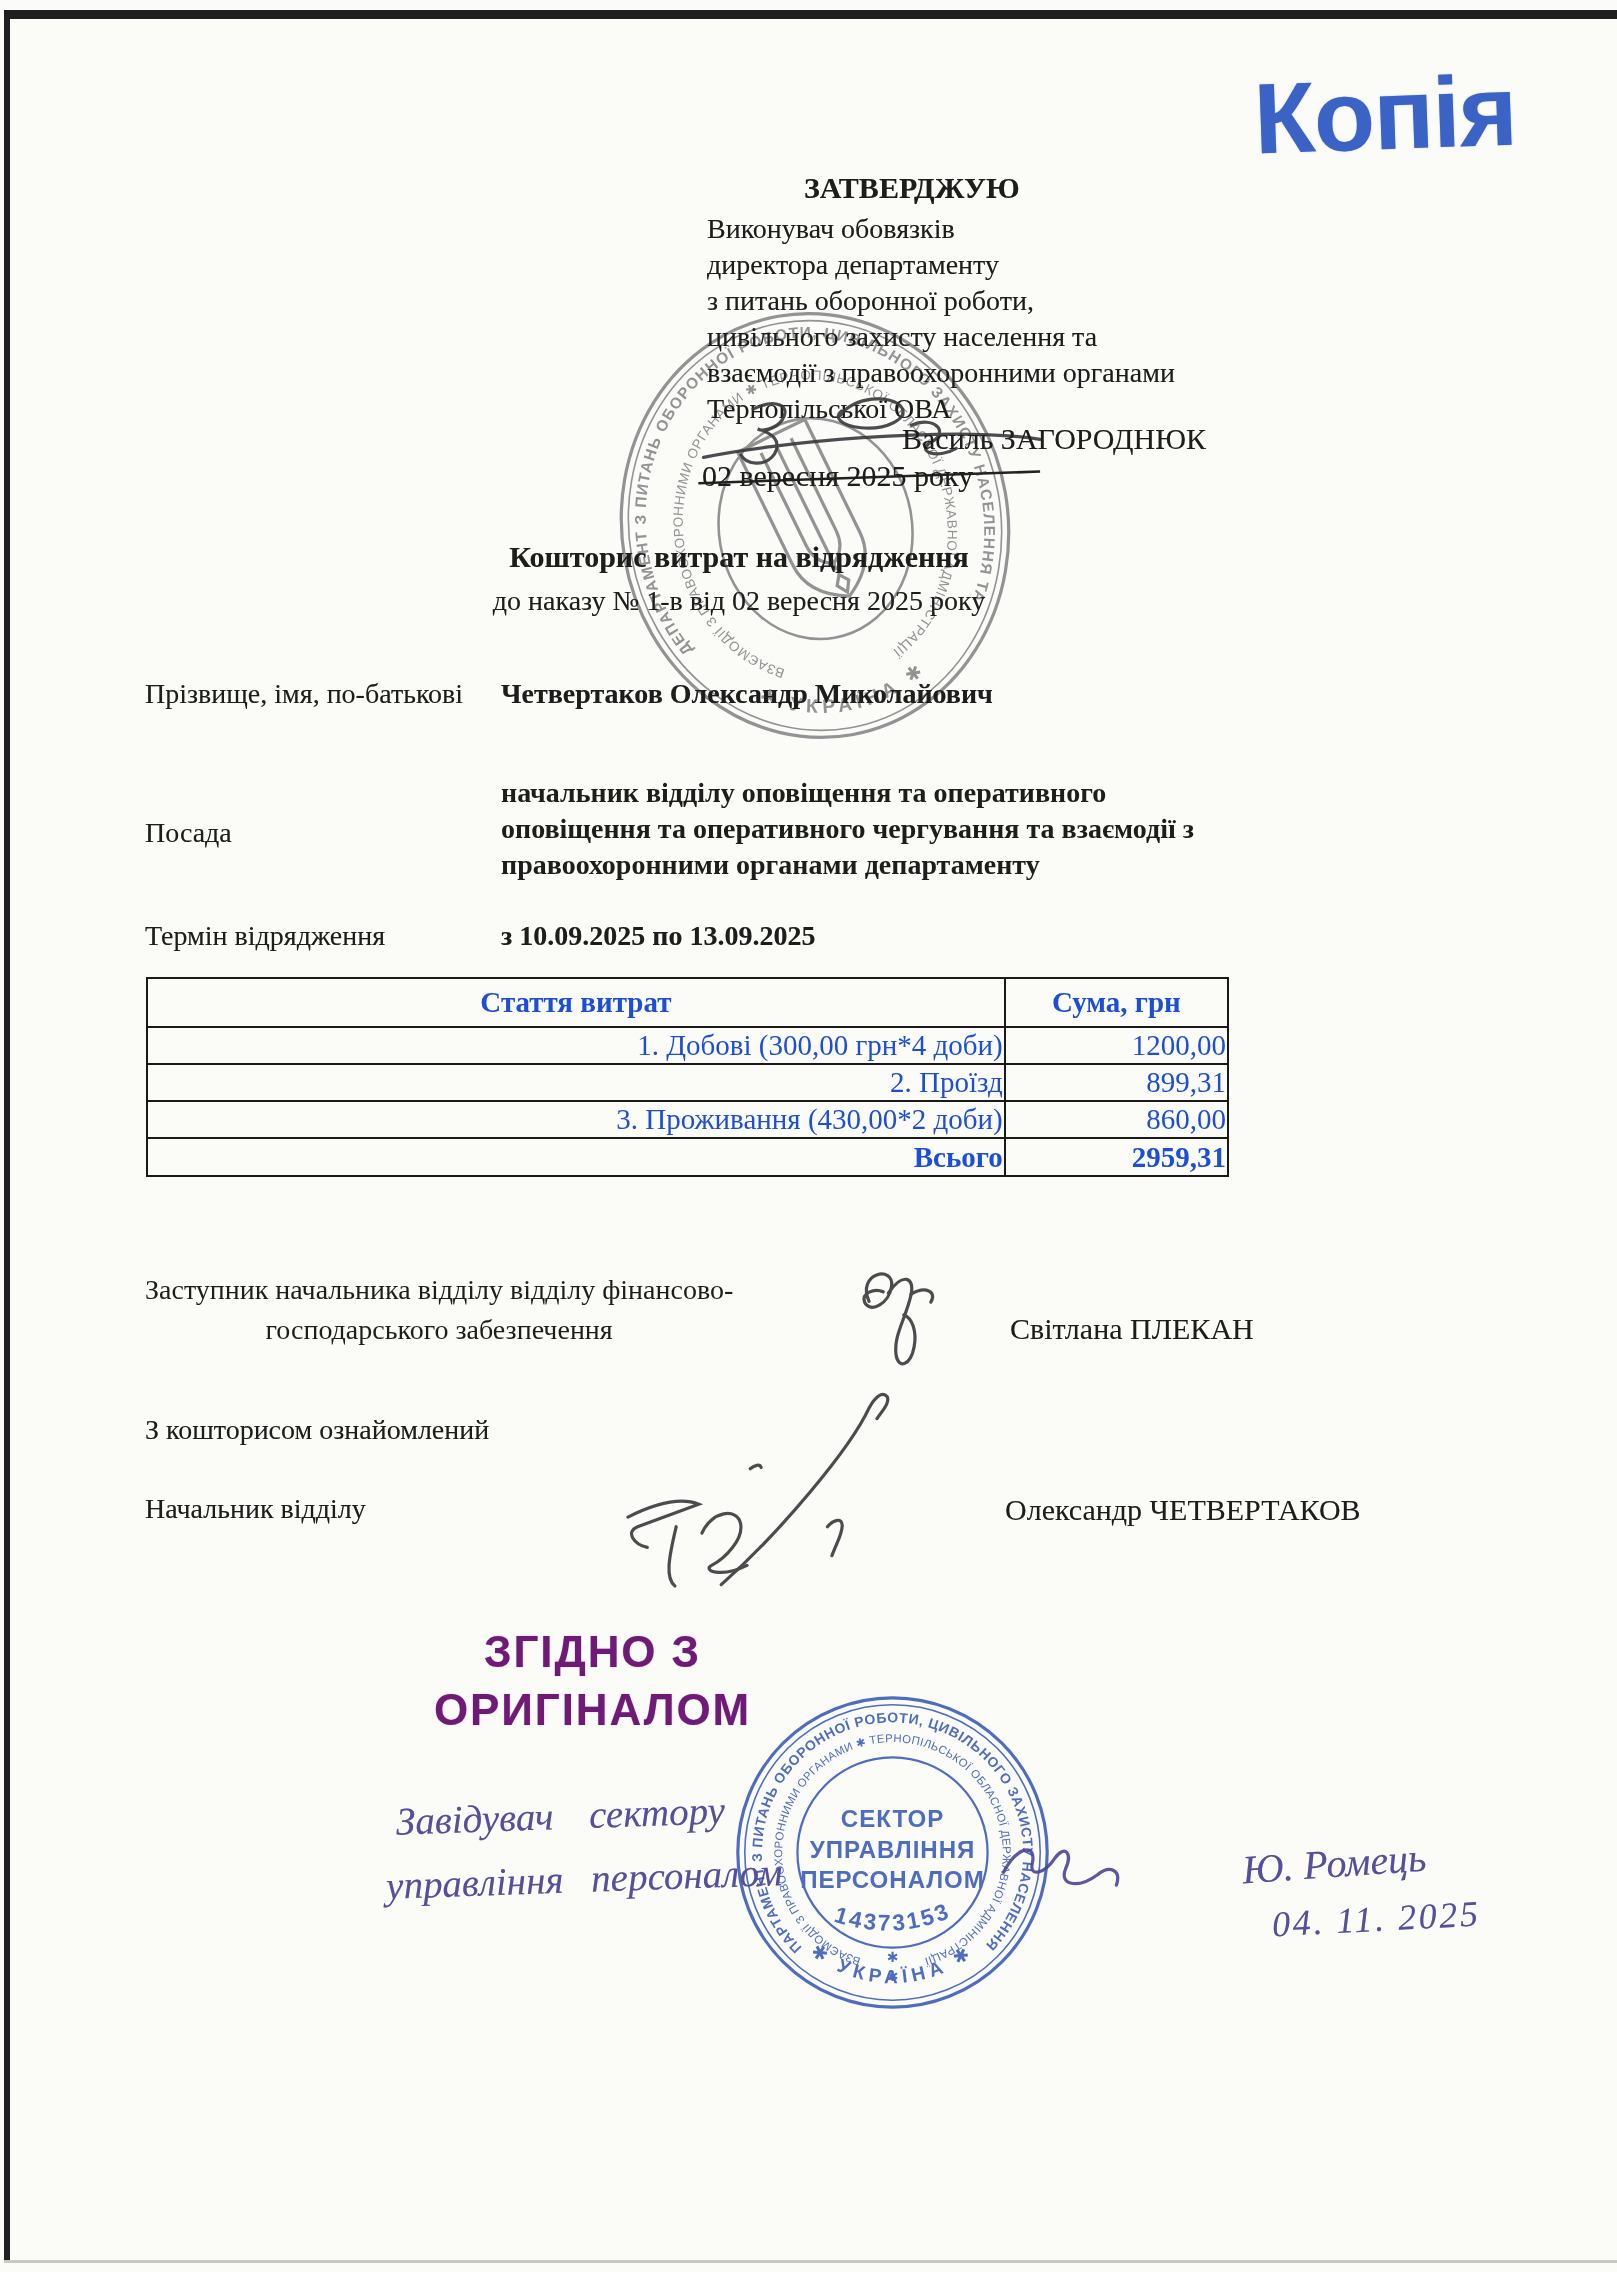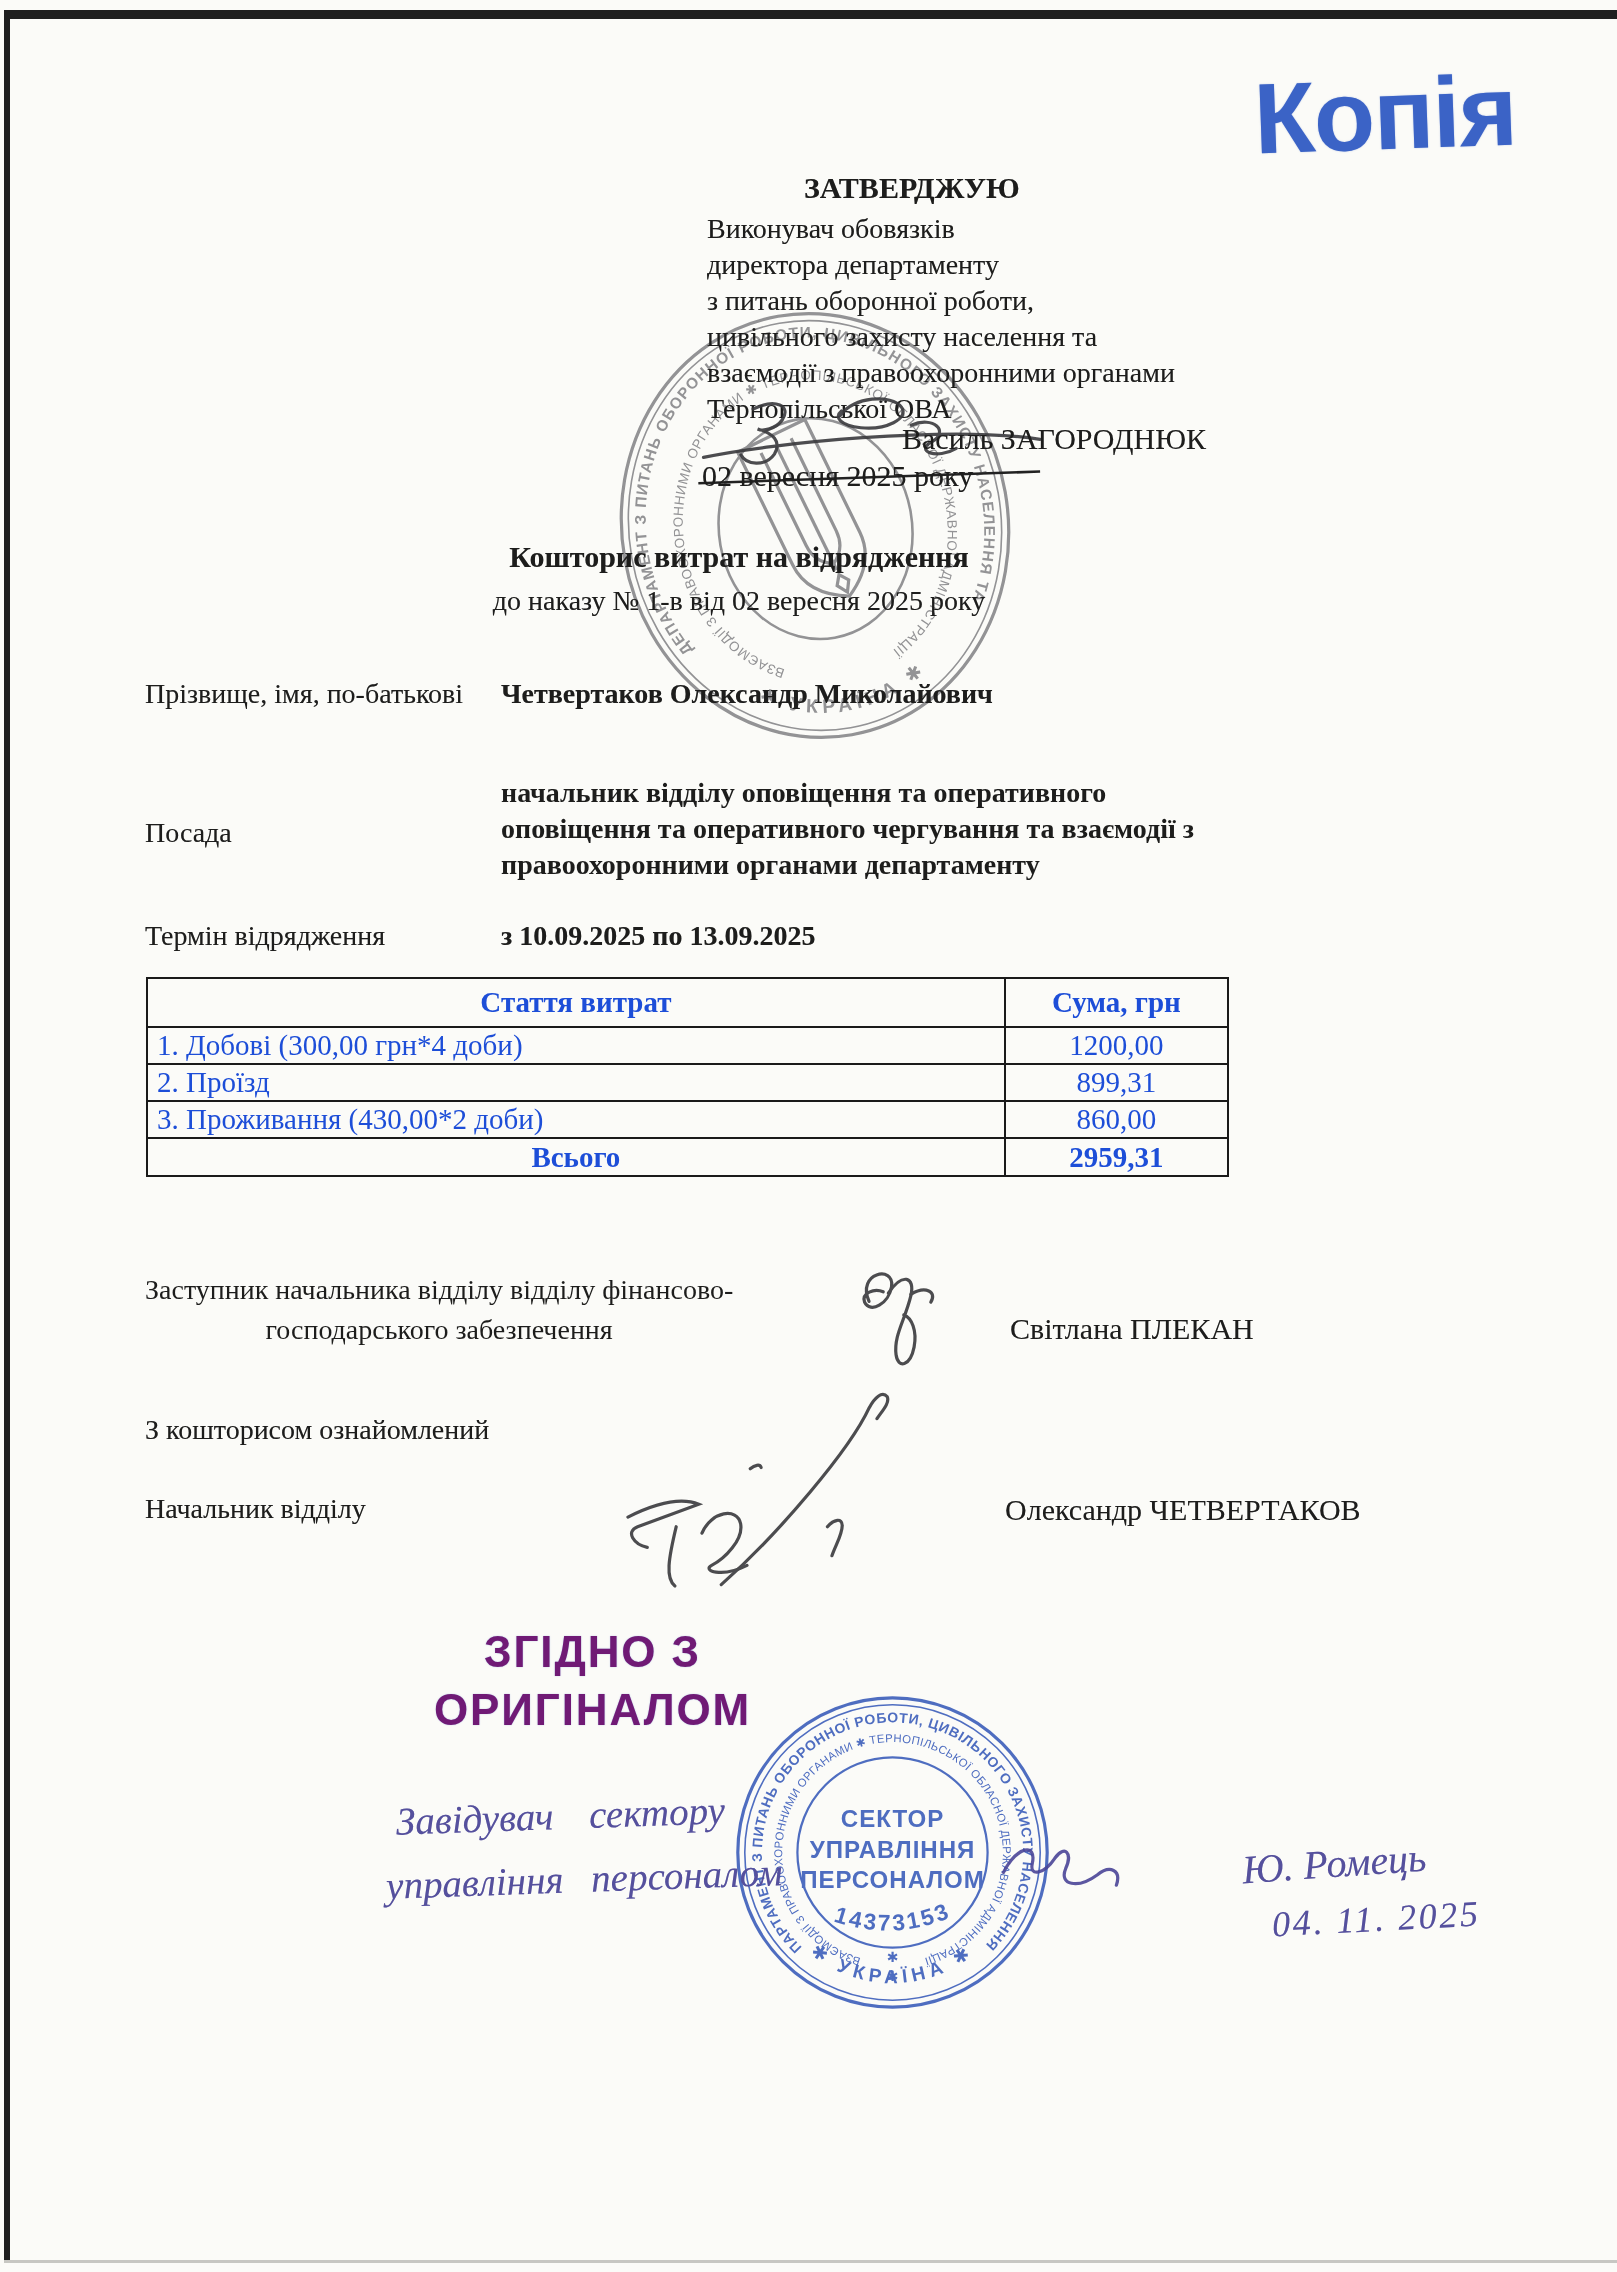--- a/index.html
+++ b/index.html
@@ -27,21 +27,21 @@
   .fvalue { font-size:28px; font-weight:bold; }
   .pos-lines { position:absolute; left:501px; top:775px; width:805px; }
   .pos-lines div { height:36px; line-height:36px; font-size:28px; font-weight:bold; white-space:nowrap; }
   table.expenses {
     position:absolute; left:146px; top:977px; width:1083px;
     border-collapse:collapse; font-size:29px;
     color:#1d4ed8;
   }
   table.expenses th, table.expenses td { border:2.6px solid #1a1a1a; }
   table.expenses th { height:45px; font-weight:bold; text-align:center; }
-  table.expenses td { height:32px; }
+  table.expenses td { height:32px;text-align:right; }
   td.item { text-align:left; padding-left:9px; width:861px; }
   td.amount, th.amount { text-align:center; width:222px; }
   td.total-label { text-align:center; font-weight:bold; }
   td.total-amount { text-align:center; font-weight:bold; }
   .role-lines { position:absolute; left:145px; top:1270px; }
   .role-lines div { height:40px; line-height:40px; font-size:28px; white-space:nowrap;text-align:center; }
   .zgidno {
     position:absolute; left:412px; top:1623px; width:361px; text-align:center;
     font-family:"Liberation Sans","DejaVu Sans",sans-serif; font-weight:bold;
     font-size:44px; line-height:58px; color:#701a75; letter-spacing:1.9px;

